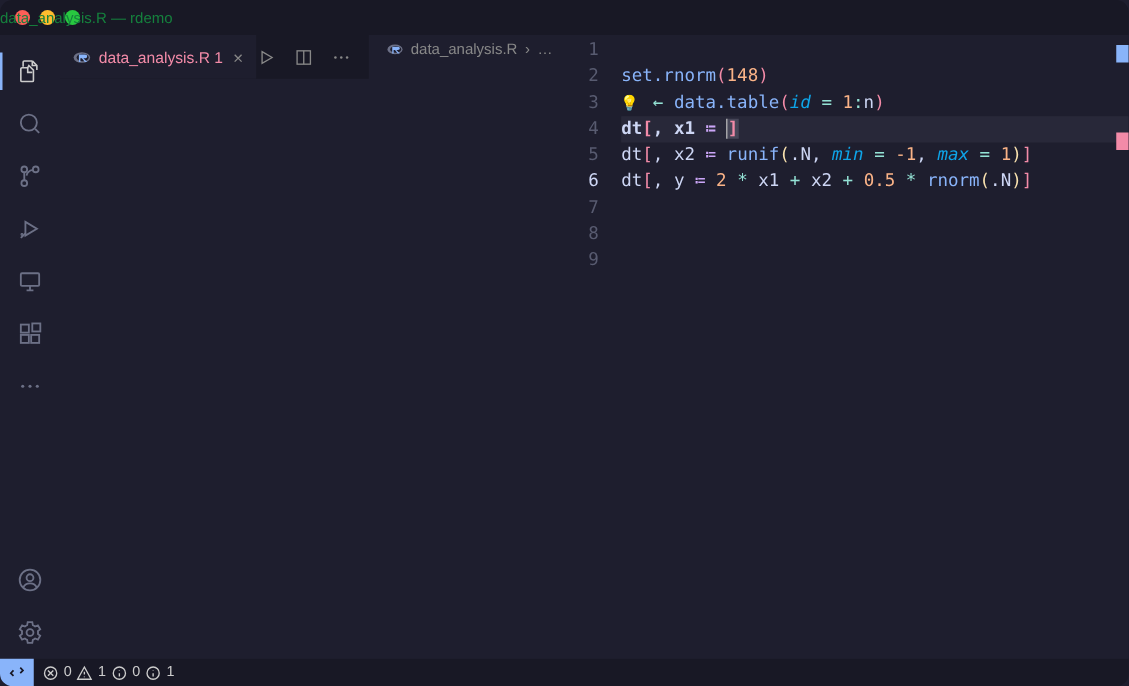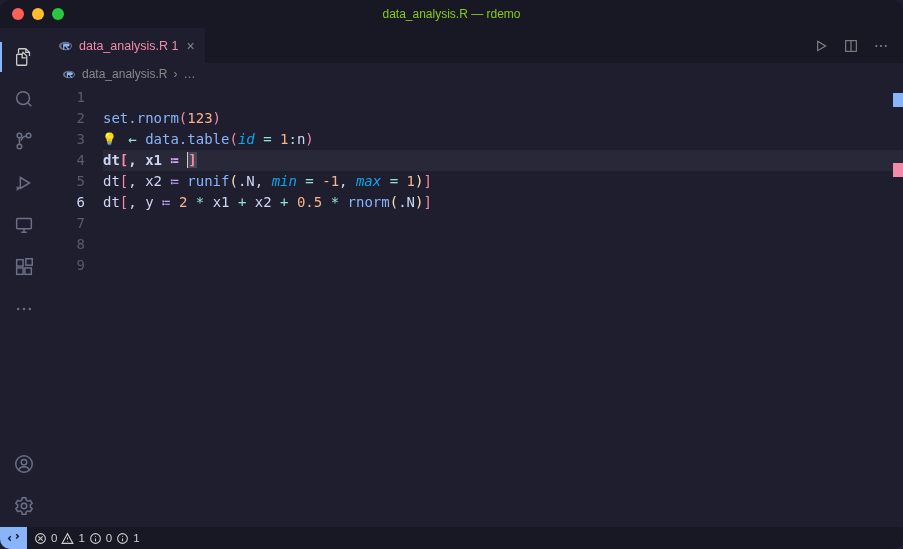--- a/index.html
+++ b/index.html
@@ -14,37 +14,37 @@
   }
   .titlebar {
     height: 28px;
     background: #181825;
     display: flex; align-items: center;
     position: relative;
   }
   .traffic-lights { display: flex; gap: 8px; padding-left: 12px; }
   .tl { width: 12px; height: 12px; border-radius: 50%; }
   .tl.red { background: #ff5f57; } .tl.yellow { background: #febc2e; } .tl.green { background: #28c840; }
-  .title-text { position: absolute; left: 0; right: 0; text-align: center; font-size: 12px; color: #84cc16; pointer-events: none; }
+  .title-text { position: absolute; left: 0; right: 0; font-size: 12px; color: #15803d; pointer-events: none; }
 
   .main { display: flex; height: calc(100% - 28px - 22px); }
   .activity-bar {
     width: 48px; background: #1e1e2e;
     display: flex; flex-direction: column; align-items: center;
     padding-top: 8px;
   }
   .ab-icon {
     width: 48px; height: 42px; display: flex; align-items: center; justify-content: center;
     color: #6c7086; cursor: pointer; position: relative;
   }
   .ab-icon.active { color: #cccccc; }
   .ab-icon.active::before { content:""; position:absolute; left:0; top:6px; bottom:6px; width:2px; background:#89b4fa; }
   .ab-spacer { flex: 1; }
 
-  .editor-area { flex: 1; display: flex; flex-direction: column; background: #1e1e2e; position: relative; }
+  .editor-area { flex: 1; display: flex; flex-direction: row; background: #1e1e2e; position: relative; }
 
   .tabs-row {
     height: 35px; display: flex; align-items: stretch; background: #181825;
   }
   .tab {
     display: flex; align-items: center; gap: 6px; padding: 0 10px;
     background: #1e1e2e; color: #f38ba8; font-size: 12.5px;
     border-top: 1px solid transparent;
     cursor: pointer;
   }
@@ -233,21 +233,21 @@
         <div class="ln">3</div>
         <div class="ln">4</div>
         <div class="ln">5</div>
         <div class="ln active">6</div>
         <div class="ln">7</div>
         <div class="ln">8</div>
         <div class="ln">9</div>
       </div>
       <div class="code">
         <div class="code-line"></div>
-        <div class="code-line"><span class="tok-fn">set.rnorm</span><span class="tok-paren">(</span><span class="tok-num">123</span><span class="tok-paren">)</span></div>
+        <div class="code-line"><span class="tok-fn">set.rnorm</span><span class="tok-paren">(</span><span class="tok-num">148</span><span class="tok-paren">)</span></div>
         <div class="code-line"><span class="bulb">💡</span><span style="visibility:hidden">dt</span><span class="tok-arrow"> ← </span><span class="tok-fn">data.table</span><span class="tok-paren">(</span><span class="tok-param">id</span><span class="tok-op"> = </span><span class="tok-num">1</span><span class="tok-op">:</span><span class="tok-var">n</span><span class="tok-paren">)</span></div>
         <div class="code-line hl"><span class="tok-var">dt</span><span class="tok-paren">[</span><span class="tok-var">, </span><span class="tok-var">x1</span><span class="tok-assign"> ≔ </span><span class="cursor-mark"></span><span class="tok-paren" style="background:rgba(100,100,120,0.5)">]</span></div>
         <div class="code-line"><span class="tok-var">dt</span><span class="tok-paren">[</span><span class="tok-var">, </span><span class="tok-var">x2</span><span class="tok-assign"> ≔ </span><span class="tok-fn">runif</span><span class="tok-bracket-y">(</span><span class="tok-var">.N</span><span class="tok-var">, </span><span class="tok-param">min</span><span class="tok-op"> = </span><span class="tok-num">-1</span><span class="tok-var">, </span><span class="tok-param">max</span><span class="tok-op"> = </span><span class="tok-num">1</span><span class="tok-bracket-y">)</span><span class="tok-paren">]</span></div>
         <div class="code-line"><span class="tok-var">dt</span><span class="tok-paren">[</span><span class="tok-var">, </span><span class="tok-var">y</span><span class="tok-assign"> ≔ </span><span class="tok-num">2</span><span class="tok-op"> * </span><span class="tok-var">x1</span><span class="tok-op"> + </span><span class="tok-var">x2</span><span class="tok-op"> + </span><span class="tok-num">0.5</span><span class="tok-op"> * </span><span class="tok-fn">rnorm</span><span class="tok-bracket-y">(</span><span class="tok-var">.N</span><span class="tok-bracket-y">)</span><span class="tok-paren">]</span></div>
         <div class="code-line"></div>
       </div>
       <div class="minimap-dot" style="top:8px; background:#89b4fa;"></div>
       <div class="minimap-dot" style="top:78px; background:#f38ba8;"></div>
     </div>
   </div>

